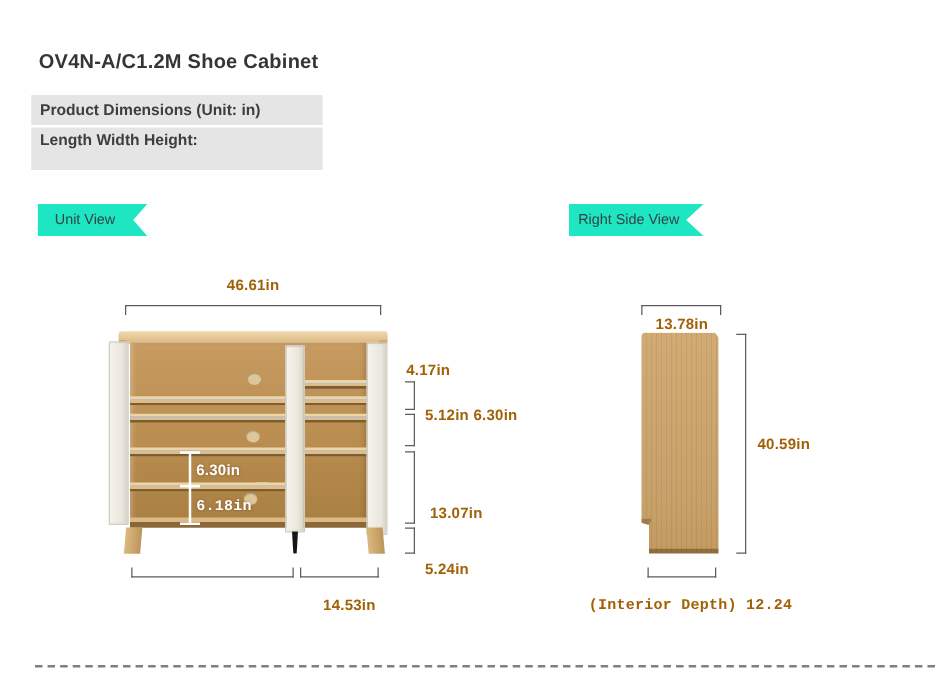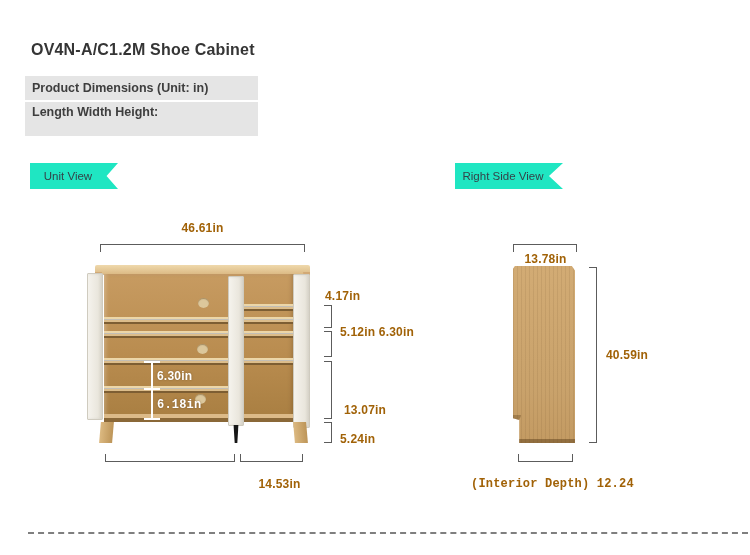--- a/index.html
+++ b/index.html
@@ -155,21 +155,21 @@
   <div class="dim white" style="left:157px;top:369px;">6.30in</div>
   <div class="dim white" style="left:157px;top:398px;font-family:Liberation Mono, monospace;">6.18in</div>
 
   <div class="dim" style="left:325px;top:289px;">4.17in</div>
   <div class="bracket open-left-v" style="left:324px;top:305px;width:8px;height:23px;"></div>
   <div class="bracket open-left-v" style="left:324px;top:331px;width:8px;height:26px;"></div>
   <div class="dim" style="left:340px;top:325px;">5.12in 6.30in</div>
   <div class="bracket open-left-v" style="left:324px;top:361px;width:8px;height:58px;"></div>
   <div class="dim" style="left:344px;top:384px;margin-top:19px;">13.07in</div>
   <div class="bracket open-left-v" style="left:324px;top:422px;width:8px;height:21px;"></div>
-  <div class="dim" style="left:340px;top:432px;">5.24in</div>
+  <div class="dim" style="left:340px;top:448px;">5.24in</div>
 
   <div class="bracket open-up" style="left:105px;top:454px;width:130px;height:8px;"></div>
   <div class="bracket open-up" style="left:240px;top:454px;width:63px;height:8px;"></div>
   <div class="dim center" style="left:248px;top:477px;width:63px;">14.53in</div>
 
   <div class="dim center" style="left:508px;top:204px;width:75px;margin-top:48px;">13.78in</div>
   <div class="bracket open-down" style="left:513px;top:244px;width:64px;height:8px;"></div>
 
   <div class="side-panel">
     <div class="notch-shade"></div>

